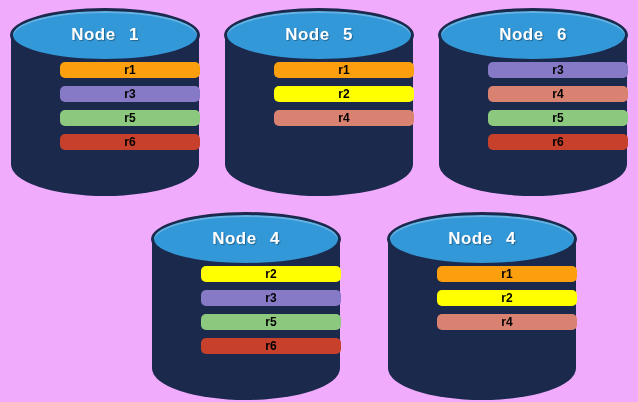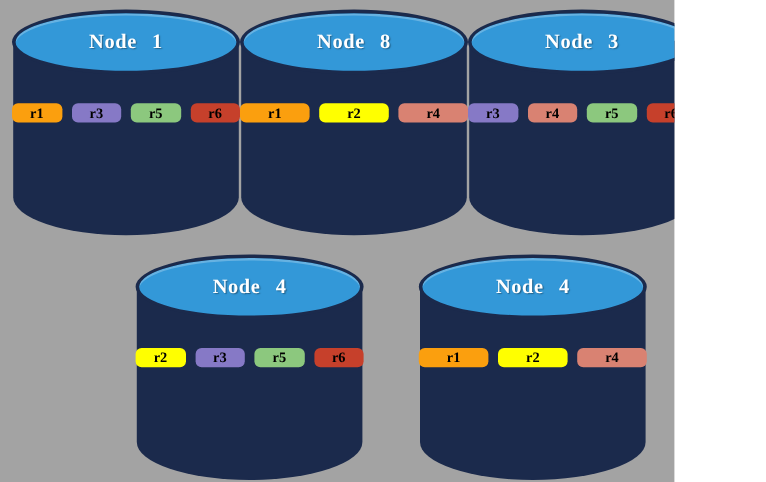--- a/index.html
+++ b/index.html
@@ -1,22 +1,22 @@
 <!DOCTYPE html>
 <html style="--cyl-body: #1B2A4C; --cyl-top: #3398D8;"><head>
 <meta charset="utf-8">
 <style>
   html, body { margin: 0; padding: 0; background: #ffffff; }
   .canvas {
     position: relative;
-    width: 562px;
+    width: 638px;
     height: 402px;
-    background: #a3a3a3;
+    background: #f0abfc;
     overflow: hidden;
-    font-family: Liberation Serif, serif;
+    font-family: Liberation Sans, sans-serif;
   }
   .row {
     position: absolute;
     left: 0;
     width: 100%;
     box-sizing: border-box;
     display: flex;
   }
   .row-top { top: 8px; justify-content: space-between; padding: 0 10px; }
   .row-bottom { top: 212px; justify-content: center; gap: 46px; margin-left: 45px; }
@@ -50,24 +50,24 @@
   .node-label {
     color: #ffffff;
     font-weight: bold;
     font-size: 17px;
     letter-spacing: 0.5px;
     word-spacing: 8px;
     text-shadow: 1px 1px 1px rgba(0,0,0,0.35);
   }
   .bars {
     position: absolute;
-    top: 78px; left: 0; right: 0;
+    top: 54px; left: 0; right: 0;
     display: flex;
-    flex-direction: row;
-    align-items: flex-start;
+    flex-direction: column;
+    align-items: flex-end;
     gap: 8px;
     z-index: 3;
   }
   .bar {
     width: 140px;
     height: 16px;
     border-radius: 5px;
     display: flex;
     align-items: center;
     justify-content: center;
@@ -91,33 +91,33 @@
           <div class="bar" style="background: rgb(251, 159, 14);">r1</div>
           <div class="bar" style="background: rgb(134, 121, 198);">r3</div>
           <div class="bar" style="background: rgb(140, 200, 126);">r5</div>
           <div class="bar" style="background: rgb(198, 64, 43);">r6</div>
         </div>
   </div>
 
   <div class="cylinder">
     <div class="cyl-body"></div>
     <div class="cyl-top">
-      <span class="node-label">Node 8</span>
+      <span class="node-label">Node 5</span>
     </div>
     <div class="bars">
           <div class="bar" style="background: rgb(251, 159, 14);">r1</div>
           <div class="bar" style="background: rgb(255, 255, 0);">r2</div>
           <div class="bar" style="background: rgb(217, 130, 114);">r4</div>
         </div>
   </div>
 
   <div class="cylinder">
     <div class="cyl-body"></div>
     <div class="cyl-top">
-      <span class="node-label">Node 3</span>
+      <span class="node-label">Node 6</span>
     </div>
     <div class="bars">
           <div class="bar" style="background: rgb(134, 121, 198);">r3</div>
           <div class="bar" style="background: rgb(217, 130, 114);">r4</div>
           <div class="bar" style="background: rgb(140, 200, 126);">r5</div>
           <div class="bar" style="background: rgb(198, 64, 43);">r6</div>
         </div>
   </div>
 </div>
   <div class="row row-bottom">

